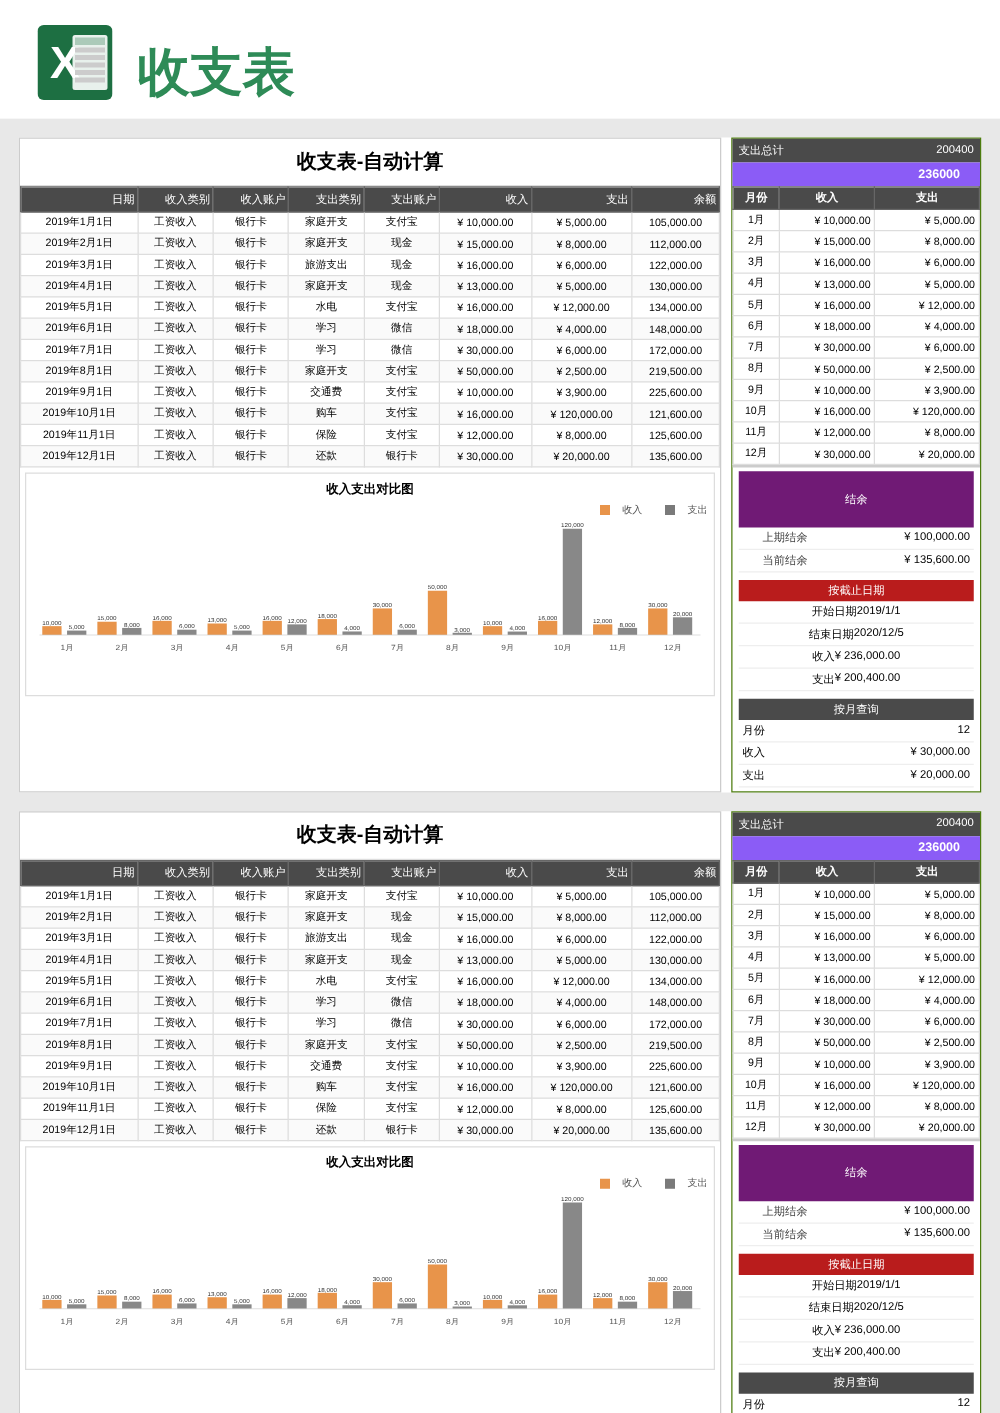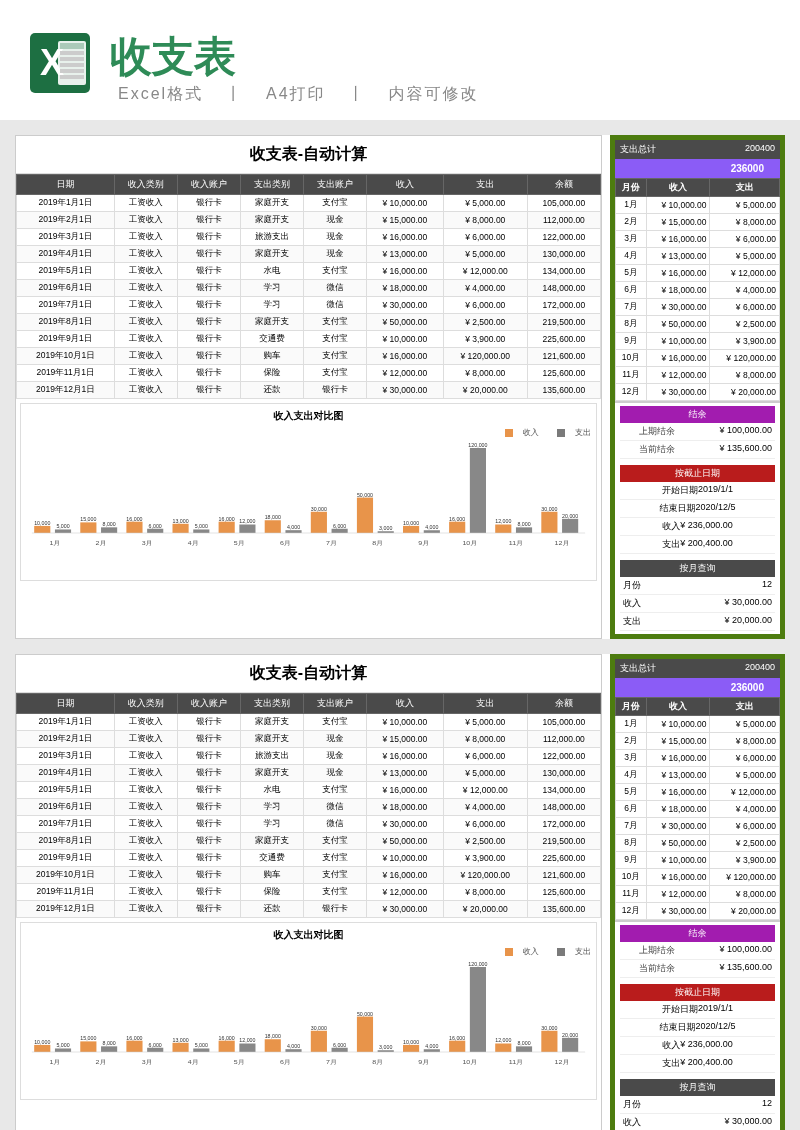--- a/index.html
+++ b/index.html
@@ -78,21 +78,21 @@
     
     .data-table {
       width: 100%;
       border-collapse: collapse;
       font-size: 9px;
     }
     .data-table th {
       background: #4a4a4a;
       color: white;
       padding: 3px 2px;
-      text-align: center;
+      text-align: right;
       border: 1px solid #666;
       font-weight: normal;
       white-space: nowrap;
     }
     .data-table td {
       padding: 2px 2px;
       text-align: center;
       border: 1px solid #ddd;
       white-space: nowrap;
       font-size: 8.5px;
@@ -130,25 +130,25 @@
       height: 8px;
       display: inline-block;
     }
     .chart-svg {
       width: 100%;
       height: 130px;
     }
 
     
     .right-panel {
-      width: 175px;
+      width: 200px;
       flex-shrink: 0;
       display: flex;
       flex-direction: column;
-      border: 5px solid #4d7c0f;
+      border: 1px solid #4d7c0f;
       background: white;
     }
 
     .right-top-bar {
       background: #4a4a4a;
       color: white;
       font-size: 9px;
       padding: 3px 5px;
       display: flex;
       justify-content: space-between;
@@ -183,24 +183,24 @@
     }
     .monthly-table td:first-child {
       text-align: center;
     }
 
     .summary-section {
       border-top: 2px solid #ccc;
       padding: 3px 5px;
     }
     .summary-title {
-      background: #a21caf;
+      background: #701a75;
       color: white;
       text-align: center;
-      padding: 2px;
+      padding: 16px;
       font-size: 9px;
     }
     .summary-row {
       display: flex;
       justify-content: space-between;
       padding: 2px 3px;
       font-size: 9px;
       border-bottom: 1px solid #eee;
     }
     .summary-row .label { color: #444; margin-left: 16px; }
@@ -253,27 +253,20 @@
     <rect x="28" y="8" width="28" height="44" rx="2" fill="white" opacity="0.9"></rect>
     <rect x="30" y="10" width="24" height="6" fill="#1d6f42" opacity="0.3"></rect>
     <rect x="30" y="18" width="24" height="4" fill="#ccc"></rect>
     <rect x="30" y="24" width="24" height="4" fill="#ccc"></rect>
     <rect x="30" y="30" width="24" height="4" fill="#ccc"></rect>
     <rect x="30" y="36" width="24" height="4" fill="#ccc"></rect>
     <rect x="30" y="42" width="24" height="4" fill="#ccc"></rect>
   </svg>
   <div class="header-text">
     <h1>收支表</h1>
-    <p>
-      <span>Excel格式</span>
-      <span>丨</span>
-      <span>A4打印</span>
-      <span>丨</span>
-      <span>内容可修改</span>
-    </p>
   </div>
 </div>
 
 <div class="content">
 
   <div class="sheet-block">
 
     <div class="left-panel">
       <div class="sheet-title">收支表-自动计算</div>
 

